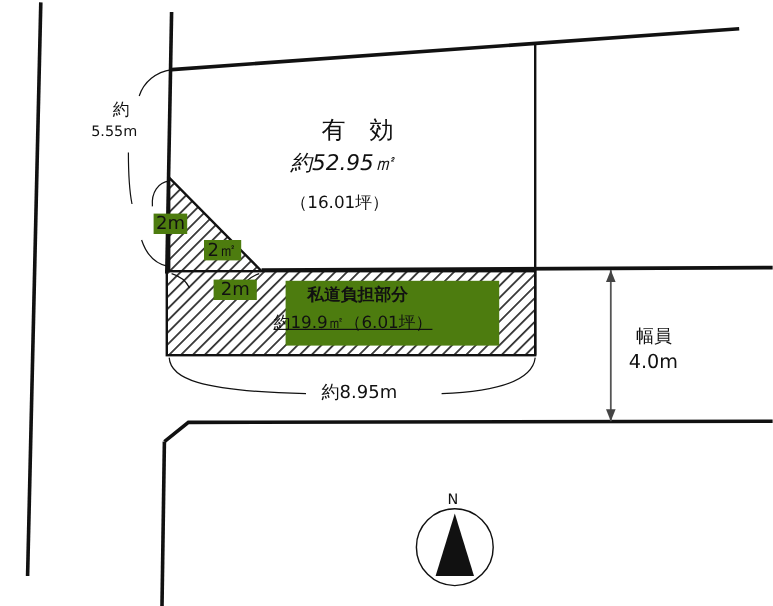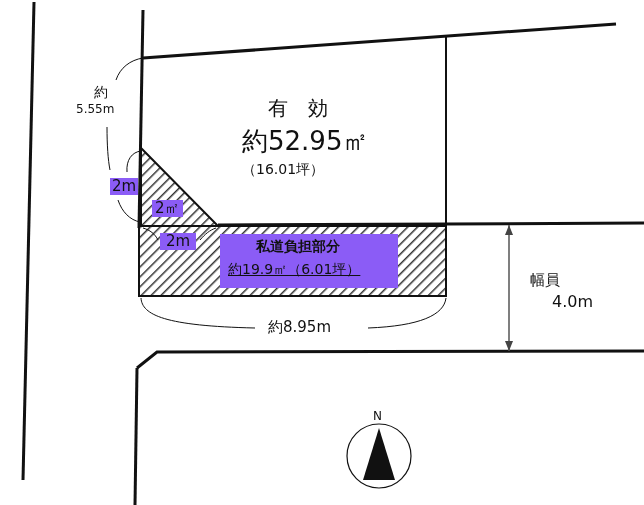--- a/index.html
+++ b/index.html
@@ -1,19 +1,19 @@
 <!DOCTYPE html>
 <html><head>
 <meta charset="utf-8">
 <style>
   html, body { margin:0; padding:0; background:#ffffff; }
   body { width:644px; height:505px; position:relative; overflow:hidden; font-family:"DejaVu Sans","Liberation Sans",sans-serif; color:#111; }
   svg { position:absolute; left:0; top:0; }
   .lbl { position:absolute; white-space:nowrap; line-height:1; color:#111; }
-  .bg { background:#8b5cf6; }
+  .bg { background:#4d7c0f;margin-left:18px; }
 </style>
 </head>
 <body>
 
 <svg width="644" height="505" viewBox="0 0 644 505">
   <defs>
     <pattern id="hatch" patternUnits="userSpaceOnUse" width="7" height="7" patternTransform="rotate(45)">
       <rect width="7" height="7" fill="#fff"></rect>
       <line x1="0" y1="0" x2="0" y2="7" stroke="#333" stroke-width="3"></line>
     </pattern>
@@ -52,32 +52,32 @@
   <path d="M141,298 C142,315 165,326 255,328" fill="none" stroke="#111" stroke-width="1"></path>
   <path d="M368,328 C420,326 444,315 446,298" fill="none" stroke="#111" stroke-width="1"></path>
 
   <g>
     <circle cx="379" cy="456" r="32" fill="none" stroke="#111" stroke-width="1.2"></circle>
     <polygon points="379,428 363,480 395,480" fill="#111"></polygon>
   </g>
 </svg>
 
 <div class="lbl" style="left:268px; top:98px; font-size:20px; font-weight:normal;">有　効</div>
-<div class="lbl" style="left:242px; top:128px; font-size:26px;">約52.95㎡</div>
+<div class="lbl" style="left:242px; top:128px; font-size:18px;font-style:italic;">約52.95㎡</div>
 <div class="lbl" style="left:242px; top:162px; font-size:14px;">（16.01坪）</div>
 
 <div class="lbl" style="left:94px; top:85px; font-size:14px;">約</div>
 <div class="lbl" style="left:76px; top:103px; font-size:12px;">5.55m</div>
 
 <div class="lbl bg" style="left:110px; top:178px; font-size:15px; padding:1px 2px;">2m</div>
 <div class="lbl bg" style="left:152px; top:200px; font-size:15px; padding:1px 3px;">2㎡</div>
 <div class="lbl bg" style="left:160px; top:233px; font-size:15px; padding:1px 6px;">2m</div>
 
 <div class="lbl bg" style="left:220px; top:234px; width:178px; height:54px;"></div>
 <div class="lbl" style="left:256px; top:239px; font-size:14px; font-weight:bold;">私道負担部分</div>
 <div class="lbl" style="left:228px; top:262px; font-size:14px;text-decoration:underline;">約19.9㎡（6.01坪）</div>
 
 <div class="lbl" style="left:268px; top:320px; font-size:15px;">約8.95m</div>
 
 <div class="lbl" style="left:530px; top:273px; font-size:15px;text-align:center;">幅員</div>
-<div class="lbl" style="left:524px; top:294px; font-size:16px;margin-left:28px;">4.0m</div>
+<div class="lbl" style="left:524px; top:294px; font-size:16px;">4.0m</div>
 
 <div class="lbl" style="left:373px; top:410px; font-size:12px;">N</div>
 
 </body></html>

